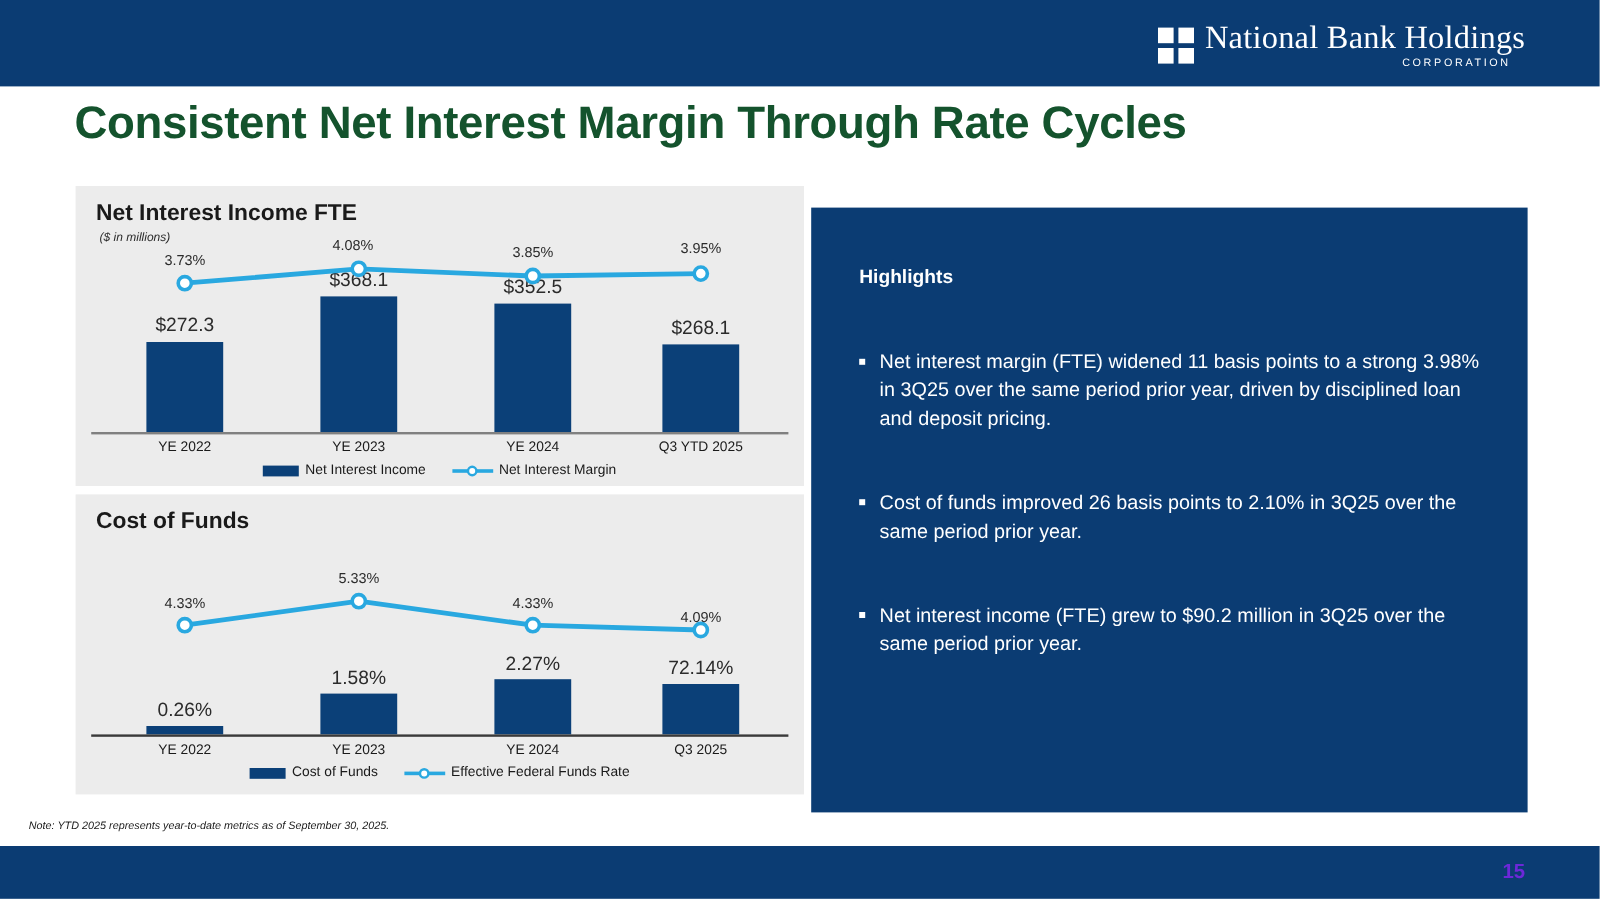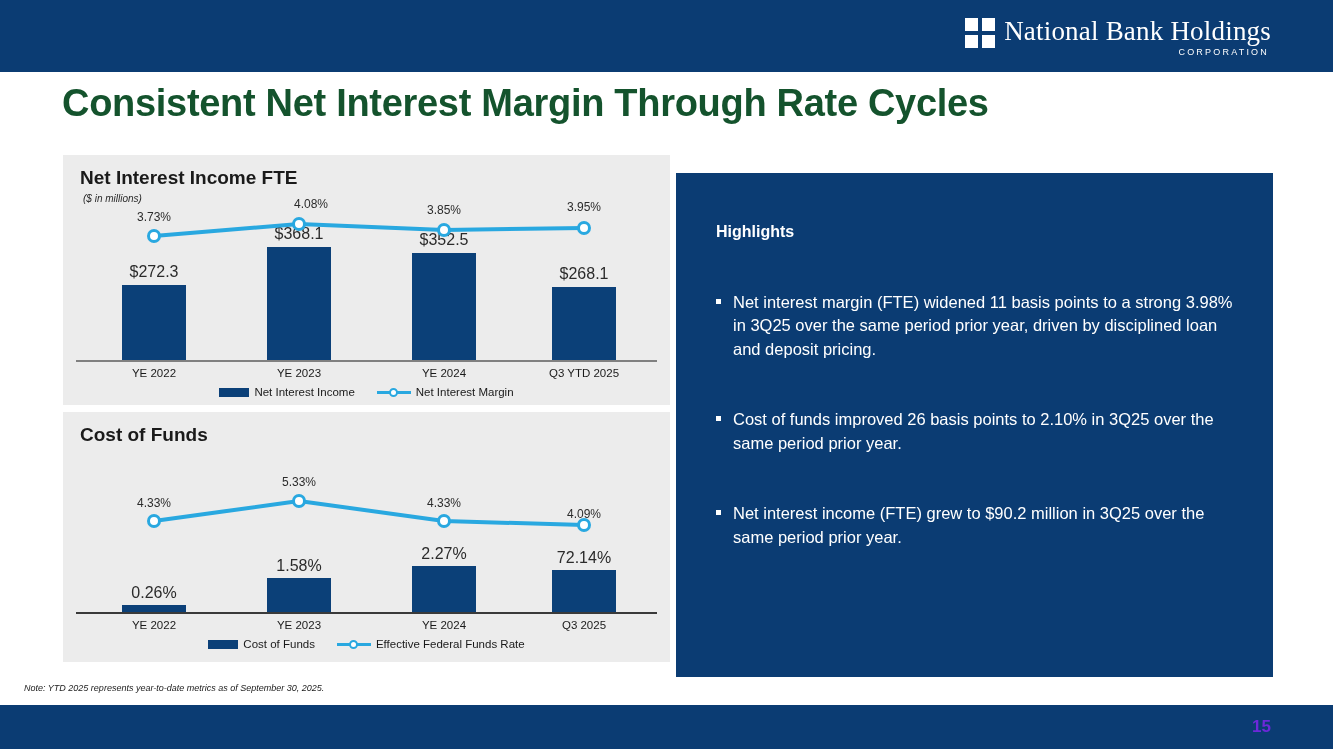--- a/index.html
+++ b/index.html
@@ -12,35 +12,35 @@
   }
   .slide{position:absolute;inset:0;background:#ffffff;}
 
   
   .header-band{
     position:absolute;left:0;top:0;width:1333px;height:72px;
     background:#0b3c73;
   }
   .logo{
     position:absolute;right:62px;top:18px;
-    display:flex;gap:9px;
+    display:flex;align-items:center;gap:9px;
   }
   .logo-mark{
     width:30px;height:30px;
     display:grid;grid-template-columns:1fr 1fr;grid-template-rows:1fr 1fr;gap:4px;
   }
   .logo-mark i{background:#ffffff;display:block;}
   .logo-text{display:flex;flex-direction:column;align-items:flex-end;line-height:1;}
   .logo-name{
     color:#ffffff;font-family:"Liberation Serif", serif;
     font-size:27px;letter-spacing:.2px;white-space:nowrap;
   }
   .logo-sub{
     color:#ffffff;font-size:9px;letter-spacing:2.2px;
-    margin-top:3px;margin-right:2px;
+    margin-top:3px;margin-right:12px;
   }
 
   
   .slide-title{
     position:absolute;left:62px;top:82px;
     font-size:38px;font-weight:bold;color:#14532d;
     letter-spacing:-.3px;white-space:nowrap;
   }
 
   
@@ -170,21 +170,21 @@
 
       <svg class="series-svg" width="607" height="250">
         <polyline points="91,81 236,69 381,75 521,73" fill="none" stroke="#29a8e0" stroke-width="4" stroke-linejoin="round"></polyline>
         <circle cx="91" cy="81" r="5.5" fill="#ffffff" stroke="#29a8e0" stroke-width="3"></circle>
         <circle cx="236" cy="69" r="5.5" fill="#ffffff" stroke="#29a8e0" stroke-width="3"></circle>
         <circle cx="381" cy="75" r="5.5" fill="#ffffff" stroke="#29a8e0" stroke-width="3"></circle>
         <circle cx="521" cy="73" r="5.5" fill="#ffffff" stroke="#29a8e0" stroke-width="3"></circle>
       </svg>
 
       <div class="line-label" style="left:46px;top:55px;width:90px;">3.73%</div>
-      <div class="line-label" style="left:203px;top:42px;width:90px;">4.08%</div>
+      <div class="line-label" style="left:186px;top:42px;width:90px;">4.08%</div>
       <div class="line-label" style="left:336px;top:48px;width:90px;">3.85%</div>
       <div class="line-label" style="left:476px;top:45px;width:90px;">3.95%</div>
 
       <div class="axis-line" style="left:13px;top:205px;width:581px;"></div>
 
       <div class="cat-label" style="left:46px;top:212px;width:90px;">YE 2022</div>
       <div class="cat-label" style="left:191px;top:212px;width:90px;">YE 2023</div>
       <div class="cat-label" style="left:336px;top:212px;width:90px;">YE 2024</div>
       <div class="cat-label" style="left:476px;top:212px;width:90px;">Q3 YTD 2025</div>
 

